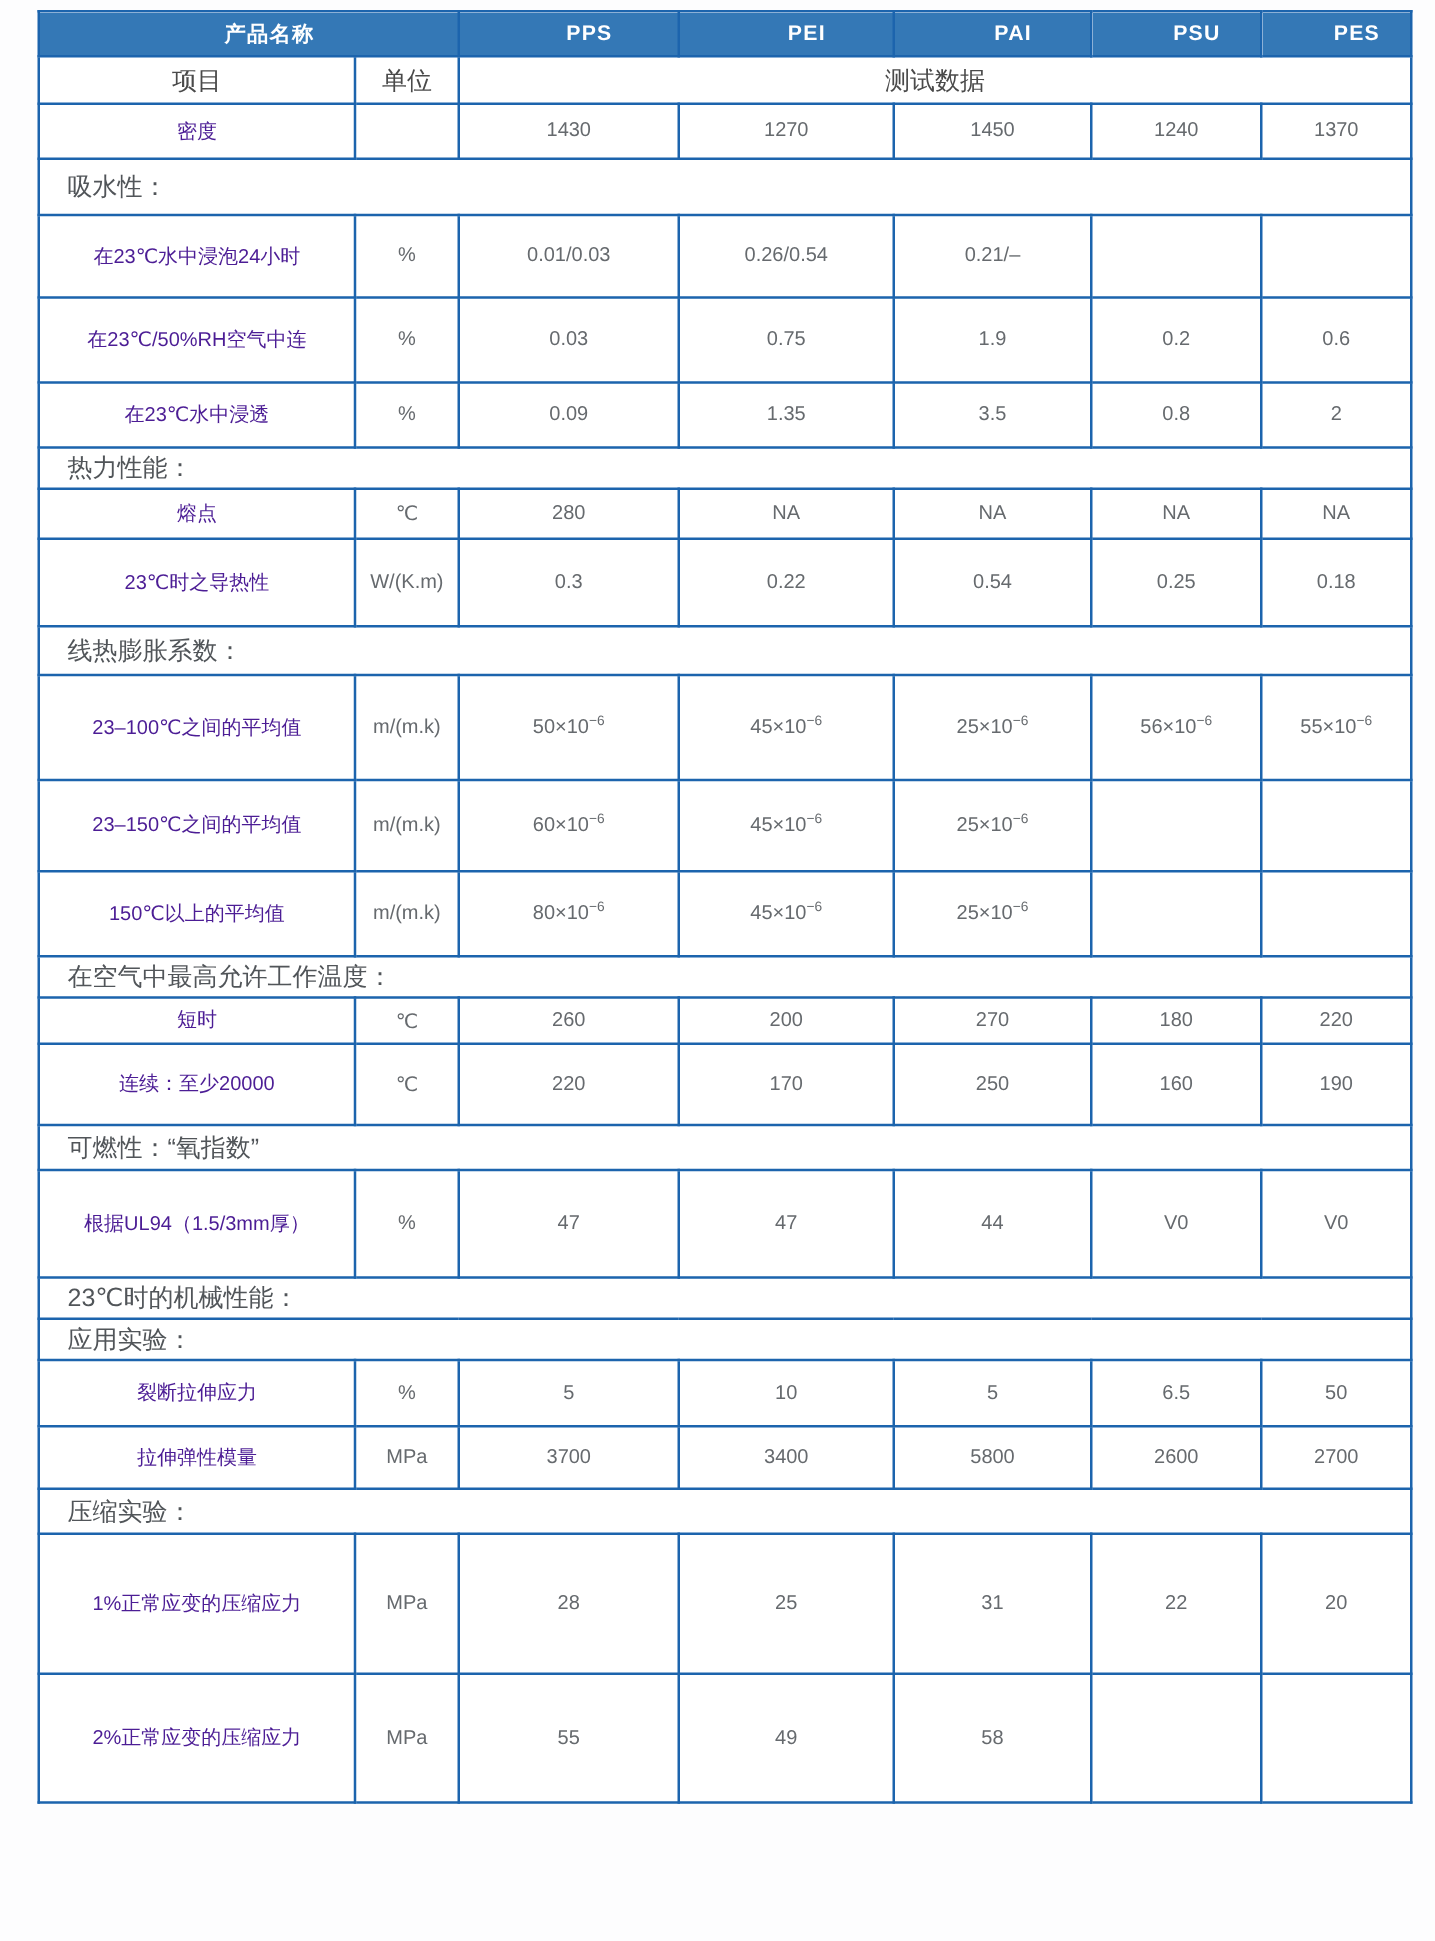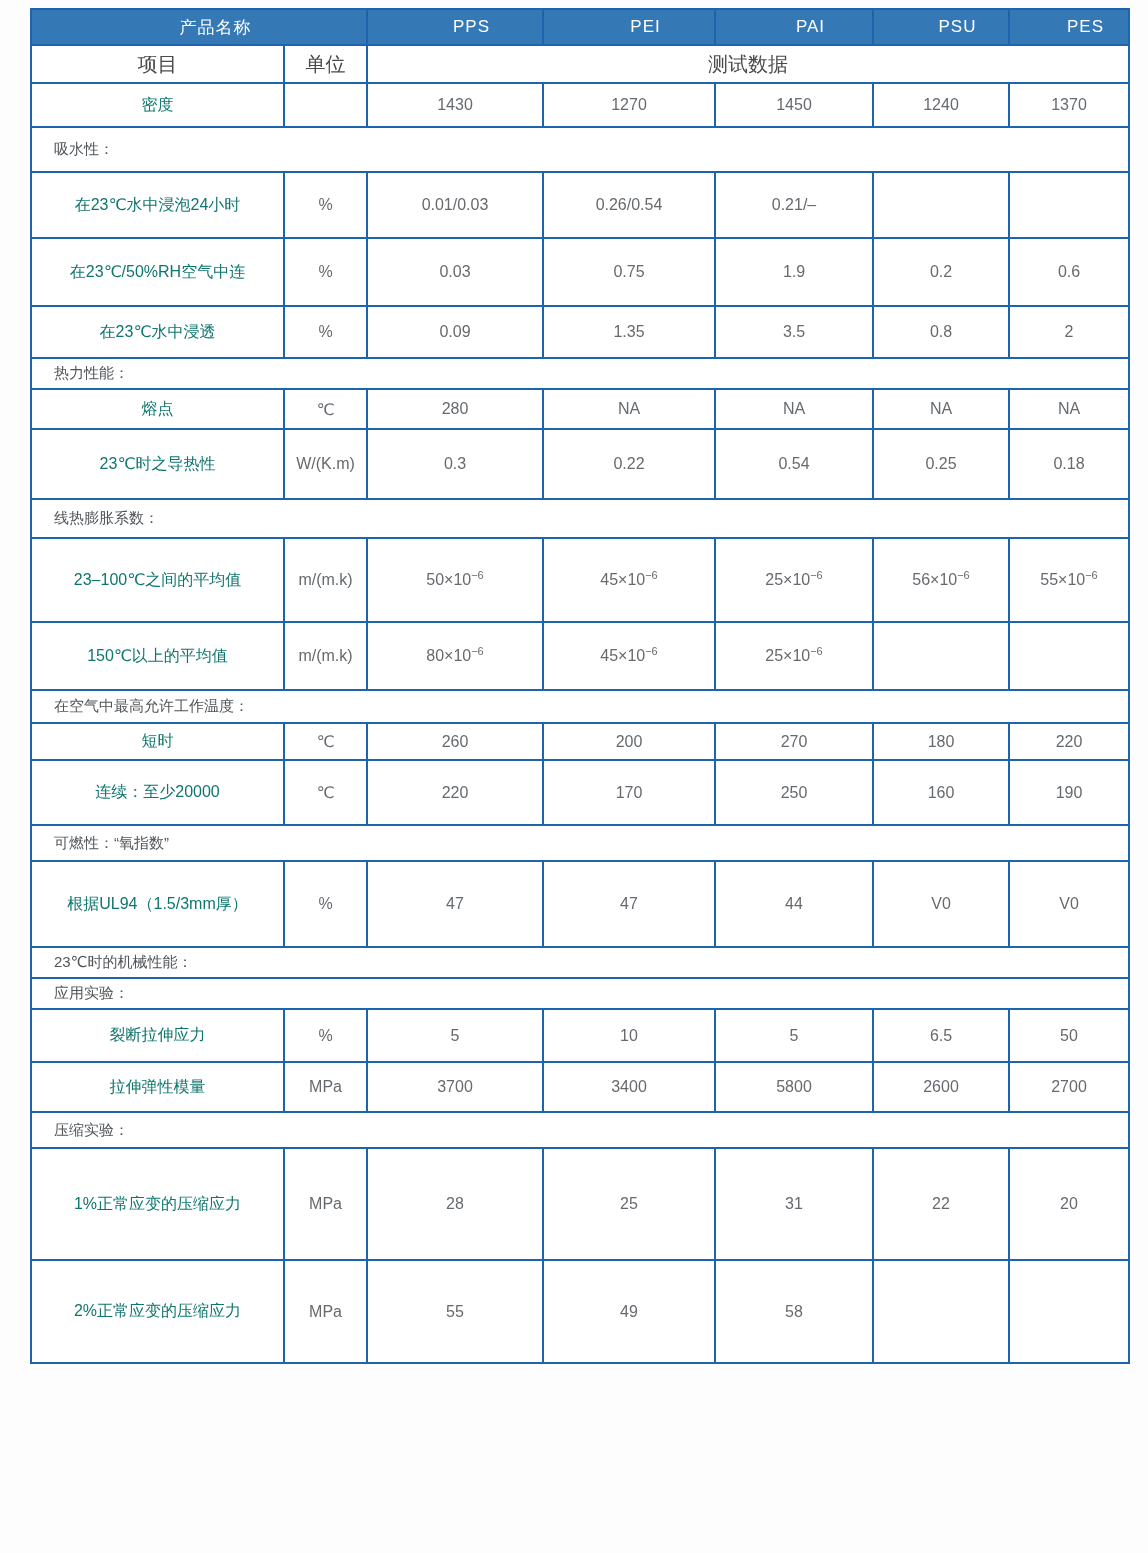--- a/index.html
+++ b/index.html
@@ -27,41 +27,41 @@
     vertical-align: middle;
     padding: 2px 4px;
     box-sizing: border-box;
     overflow: hidden;
     white-space: nowrap;
   }
   tr.head td {
     background: var(--header-bg, #3478b6);
     color: var(--header-text, #ffffff);
     font-size: 17px;
-    font-weight: 400;
+    font-weight: 700;
     letter-spacing: 1px;
     padding-left: 37px;
   }
   tr.subhead td {
     color: #4a4a4a;
     font-size: 20px;
     background: #ffffff;
   }
   tr.data td {
     background: #ffffff;
     color: #666a6e;
     font-size: 16px;
   }
   tr.data td.item {
-    color: #0f766e;
+    color: #4c1d95;
   }
   tr.section td {
     background: #ffffff;
     color: #515559;
-    font-size: 15px;
+    font-size: 20px;
     text-align: left;
     padding-left: 22px;
   }
   td sup {
     font-size: 11px;
     vertical-align: super;
     line-height: 0;
   }
 </style>
 </head>
@@ -157,20 +157,29 @@
         </tr>
         <tr class="data" style="height: 84px; padding-left: 48px;">
           <td class="item">23–100℃之间的平均值</td>
           <td class="unit">m/(m.k)</td>
           <td class="value">50×10<sup>−6</sup></td>
           <td class="value">45×10<sup>−6</sup></td>
           <td class="value">25×10<sup>−6</sup></td>
           <td class="value">56×10<sup>−6</sup></td>
           <td class="value">55×10<sup>−6</sup></td>
         </tr>
+        <tr class="data" style="height: 73px;">
+          <td class="item">23–150℃之间的平均值</td>
+          <td class="unit">m/(m.k)</td>
+          <td class="value">60×10<sup>−6</sup></td>
+          <td class="value">45×10<sup>−6</sup></td>
+          <td class="value">25×10<sup>−6</sup></td>
+          <td class="value"></td>
+          <td class="value"></td>
+        </tr>
         <tr class="data" style="height: 68px;">
           <td class="item">150℃以上的平均值</td>
           <td class="unit">m/(m.k)</td>
           <td class="value">80×10<sup>−6</sup></td>
           <td class="value">45×10<sup>−6</sup></td>
           <td class="value">25×10<sup>−6</sup></td>
           <td class="value"></td>
           <td class="value"></td>
         </tr>
         <tr class="section" style="height: 33px;">

